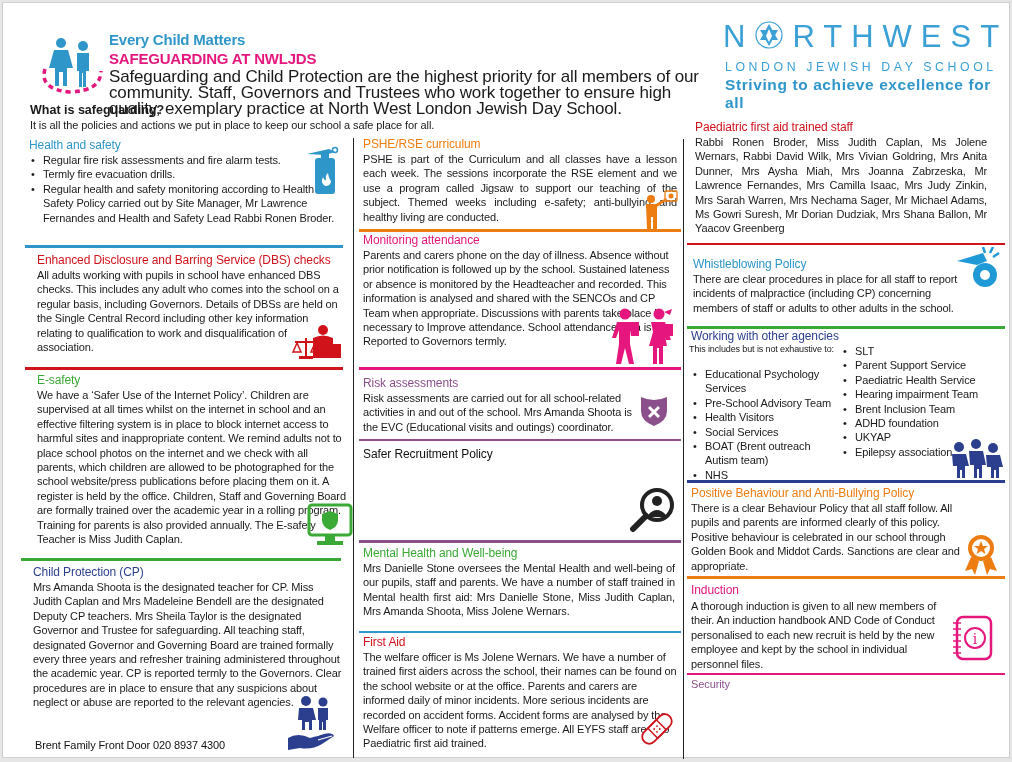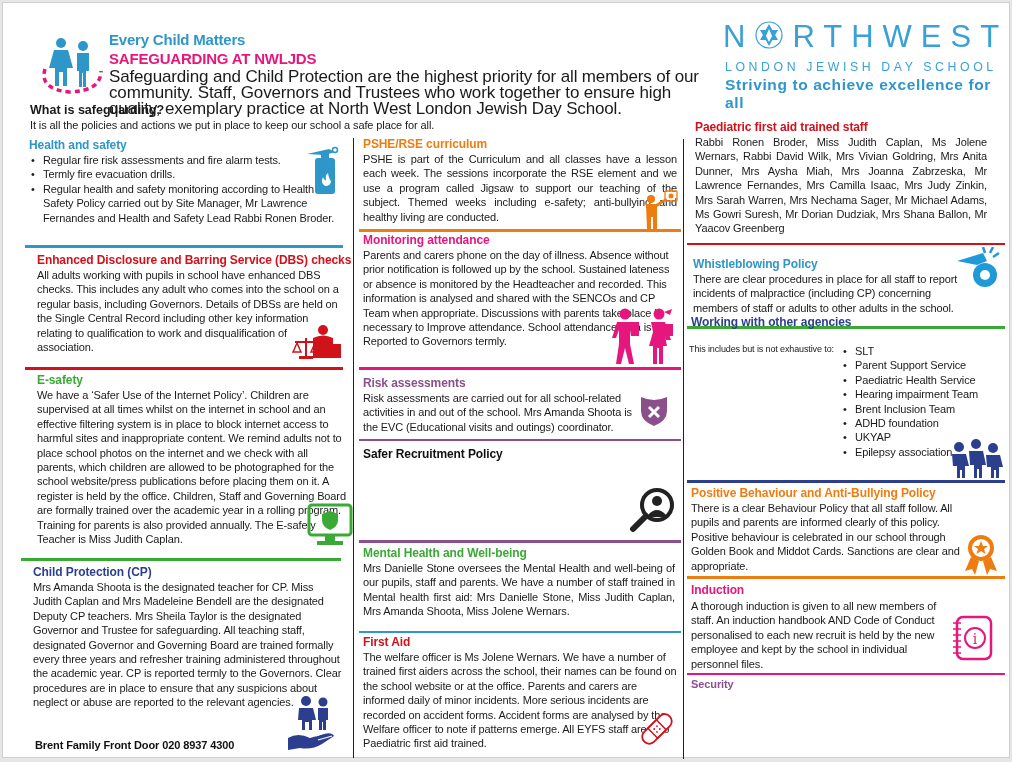--- a/index.html
+++ b/index.html
@@ -13,21 +13,21 @@
   .what-h { left: 27px; top: 100px; font-size: 12.5px; font-weight: bold; }
   .what-t { left: 27px; top: 116px; font-size: 11px; letter-spacing: -0.1px; }
 
   .logo-nw { left: 720px; top: 16px; font-size: 31px; color: #3aa0d6; letter-spacing: 9px; font-weight: normal; }
   .logo-sub { left: 722px; top: 57px; font-size: 12.3px; color: #3aa0d6; letter-spacing: 3.6px; }
   .logo-tag { left: 722px; top: 73px; font-size: 15.5px; color: #2f96cc; font-weight: bold; letter-spacing: 0.6px; }
 
   .vline { position: absolute; width: 1px; background: #222; }
   .hr { position: absolute; height: 3px; }
 
-  .sec-h { position: absolute; font-size: 12px; font-weight: bold; letter-spacing: -0.1px; }
+  .sec-h { position: absolute; font-size: 12px; font-weight: normal; letter-spacing: -0.1px; }
   .sec-t { position: absolute; font-size: 11px; line-height: 14.4px; letter-spacing: -0.12px; }
   .just { text-align: justify; }
   ul.bul { list-style: none; }
   ul.bul li { position: relative; padding-left: 14px; }
   ul.bul li::before { content: "•"; position: absolute; left: 2px; top: 0; }
   .small { font-size: 9px; line-height: 11.5px; }
   .icon { position: absolute; }
 </style>
 </head>
 <body>
@@ -175,22 +175,30 @@
   <div class="sec-h" style="left:690px;top:254px;color:#2e96c8;">Whistleblowing Policy</div>
   <div class="sec-t" style="left:690px;top:269px;width:284px;">There are clear procedures in place for all staff to report incidents of malpractice (including CP) concerning members of staff or adults to other adults in the school.</div>
   <svg class="icon" style="left:950px;top:244px;" width="50" height="44" viewBox="0 0 50 44">
     <path d="M4 14 L30 6 L34 14 L24 18 Z" fill="#1f9ad6"></path>
     <circle cx="32" cy="28" r="12" fill="#1f9ad6"></circle>
     <circle cx="32" cy="28" r="5" fill="#fff"></circle>
     <path d="M30 0 l2 6 M40 0 l-3 6 M46 6 l-6 4" stroke="#1f9ad6" stroke-width="2.5"></path>
   </svg>
   <div class="hr" style="left:684px;top:323px;width:318px;background:#3aa935;"></div>
 
-  <div class="sec-h" style="left:688px;top:312px;color:#2b3f8e;">Working with other agencies</div>
+  <div class="sec-h" style="left:688px;top:326px;color:#2b3f8e;">Working with other agencies</div>
   <div class="sec-t small" style="left:686px;top:341px;width:148px;">This includes but is not exhaustive to:</div>
+  <ul class="bul sec-t" style="left:688px;top:364px;width:150px;">
+    <li>Educational Psychology Services</li>
+    <li>Pre-School Advisory Team</li>
+    <li>Health Visitors</li>
+    <li>Social Services</li>
+    <li>BOAT (Brent outreach Autism  team)</li>
+    <li>NHS</li>
+  </ul>
   <ul class="bul sec-t" style="left:838px;top:341px;width:160px;">
     <li>SLT</li>
     <li>Parent Support Service</li>
     <li>Paediatric Health Service</li>
     <li>Hearing impairment Team</li>
     <li>Brent Inclusion Team</li>
     <li>ADHD foundation</li>
     <li>UKYAP</li>
     <li>Epilepsy association</li>
   </ul>
@@ -208,21 +216,21 @@
   <div class="sec-t" style="left:688px;top:498px;width:284px;">There is a clear Behaviour Policy that all staff follow. All pupils and parents are informed clearly of this policy. Positive behaviour is celebrated in our school through Golden Book and Middot Cards. Sanctions are clear and appropriate.</div>
   <svg class="icon" style="left:960px;top:530px;" width="36" height="42" viewBox="0 0 36 42">
     <path d="M8 24 L2 38 L9 36 L12 42 L16 28 Z M28 24 L34 38 L27 36 L24 42 L20 28 Z" fill="#ee7d11"></path>
     <circle cx="18" cy="15" r="13" fill="#ee7d11"></circle>
     <circle cx="18" cy="15" r="9" fill="#fff"></circle>
     <path d="M18 8 l2 5 h5 l-4 3 l1.5 5 l-4.5 -3 l-4.5 3 l1.5 -5 l-4 -3 h5z" fill="#ee7d11"></path>
   </svg>
   <div class="hr" style="left:684px;top:573px;width:318px;background:#ee7d11;"></div>
 
   <div class="sec-h" style="left:688px;top:580px;color:#e5177e;">Induction</div>
-  <div class="sec-t" style="left:688px;top:596px;width:264px;">A thorough induction is given to all new members of staff. An induction handbook AND Code of Conduct personalised to each new recruit is held by the new employee and kept by the school in individual personnel files.</div>
+  <div class="sec-t" style="left:688px;top:596px;width:264px;">A thorough induction is given to all new members of their. An induction handbook AND Code of Conduct personalised to each new recruit is held by the new employee and kept by the school in individual personnel files.</div>
   <svg class="icon" style="left:948px;top:612px;" width="44" height="46" viewBox="0 0 44 46">
     <rect x="6" y="2" width="34" height="42" rx="6" fill="none" stroke="#e5177e" stroke-width="2.5"></rect>
     <path d="M2 8 h8 M2 14 h8 M2 20 h8 M2 26 h8 M2 32 h8 M2 38 h8" stroke="#e5177e" stroke-width="1.5"></path>
     <circle cx="24" cy="23" r="10" fill="none" stroke="#e5177e" stroke-width="2"></circle>
     <text x="24" y="28.5" font-size="14" font-family="DejaVu Serif, serif" fill="#e5177e" text-anchor="middle">i</text>
   </svg>
   <div class="hr" style="left:684px;top:670px;width:318px;background:#e5177e;height:2px;"></div>
 
   <div class="sec-h" style="left:688px;top:675px;color:#8b4f8c;font-size:11px;">Security</div>
 

